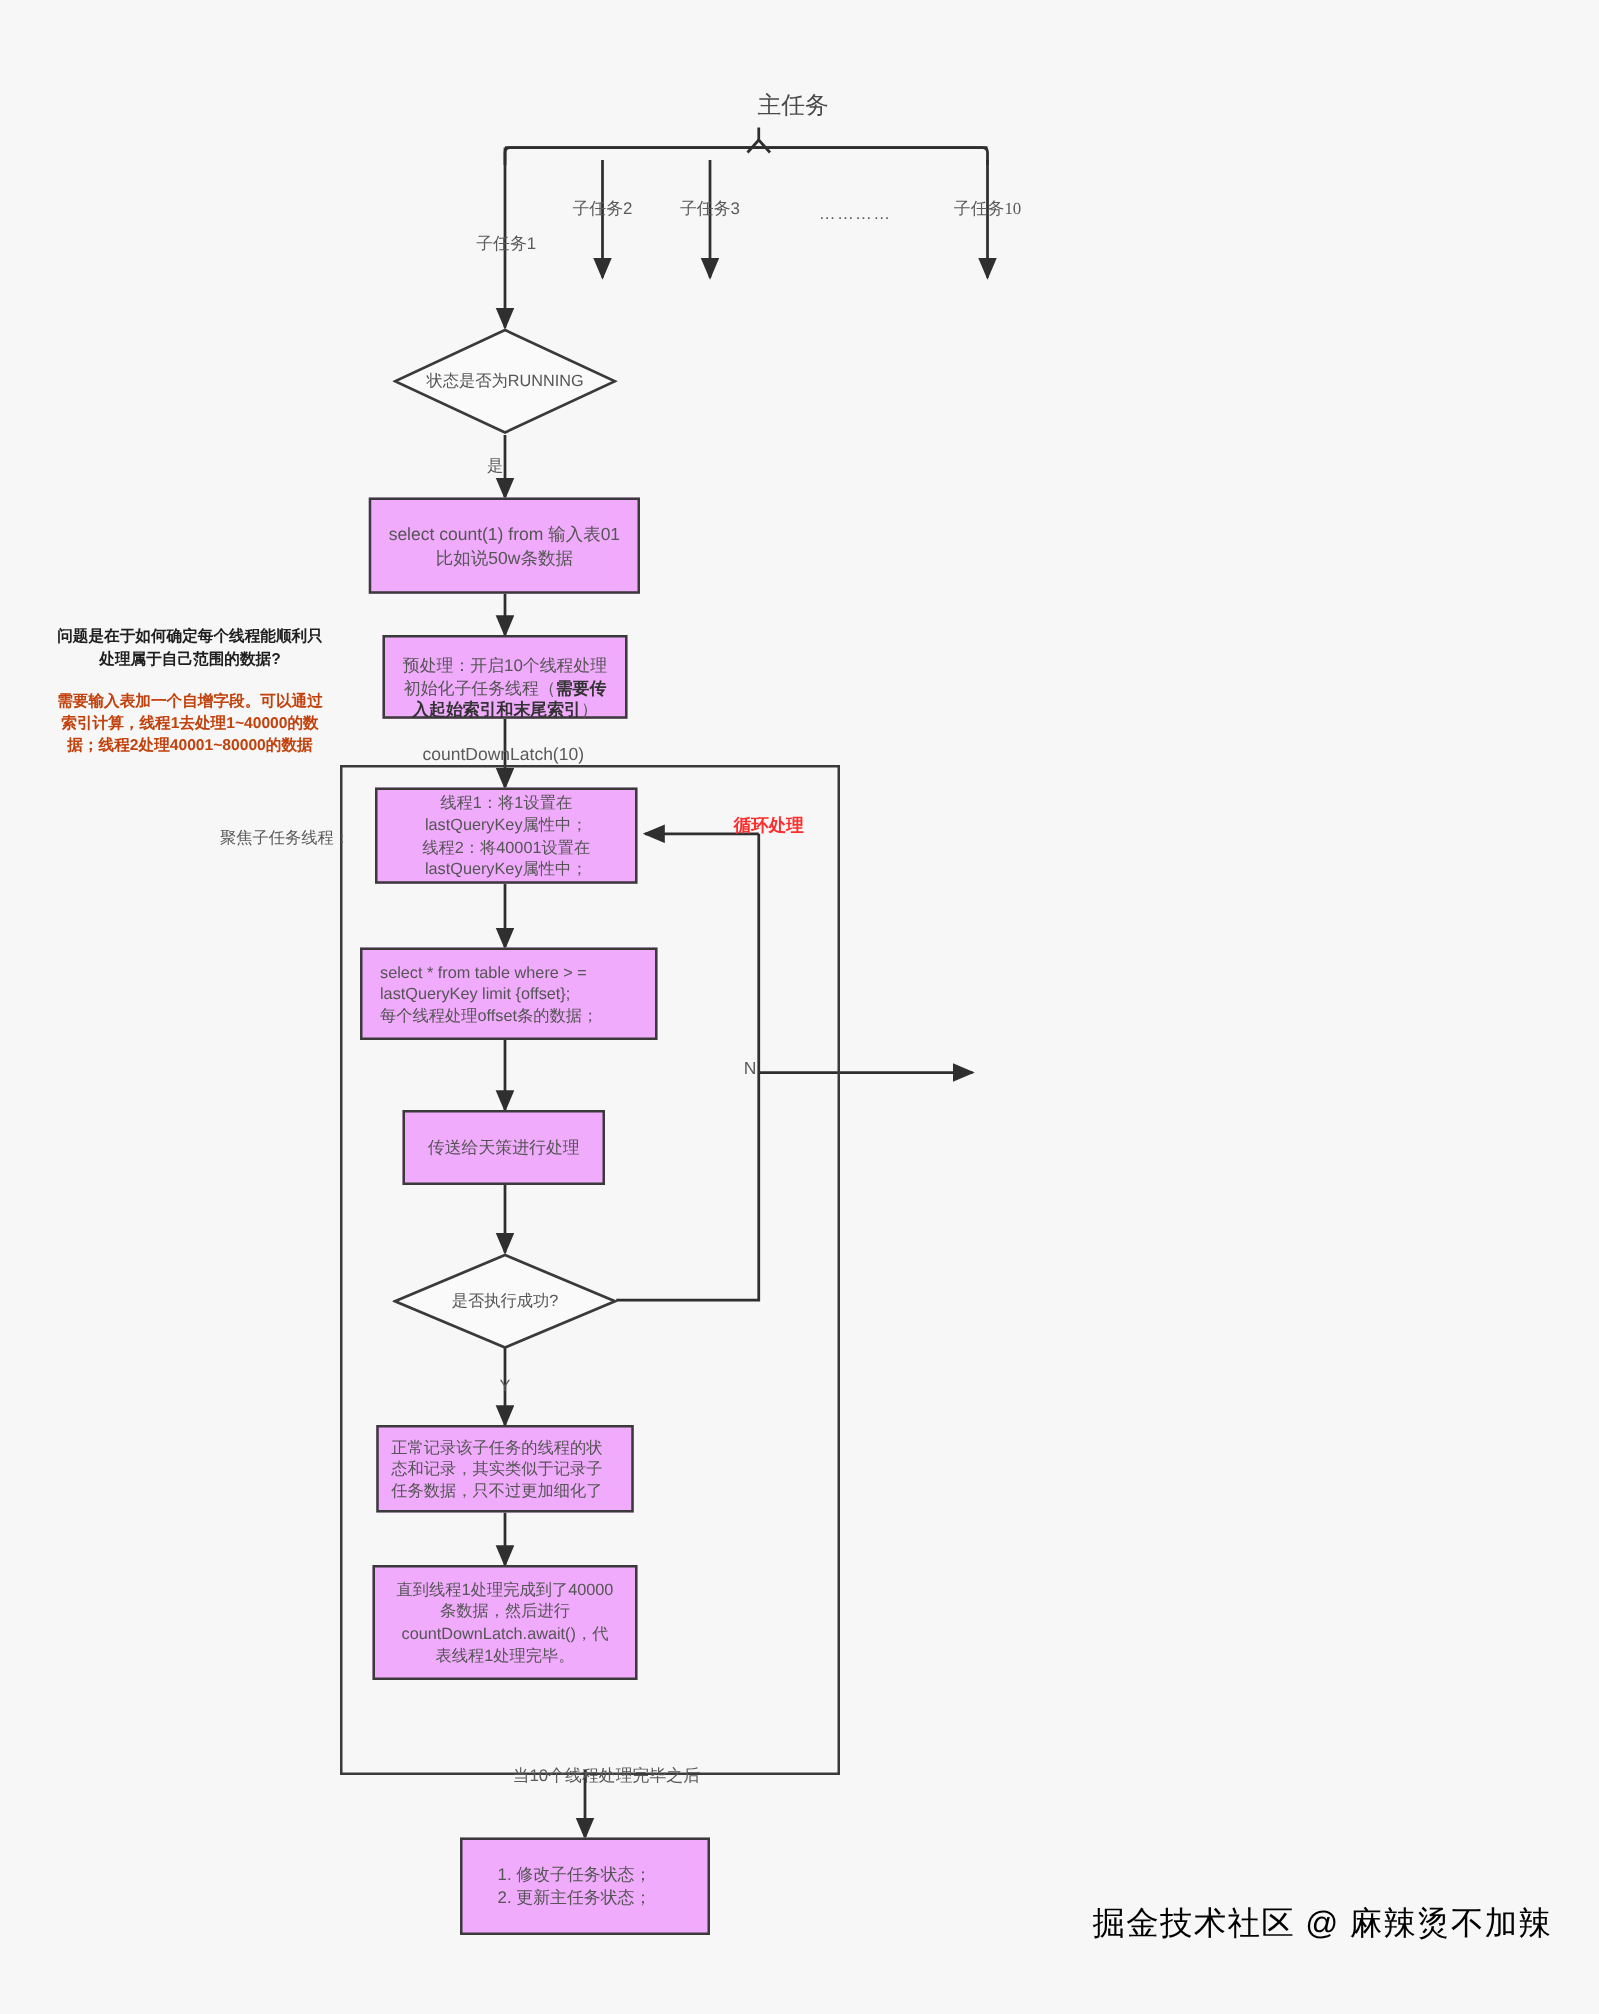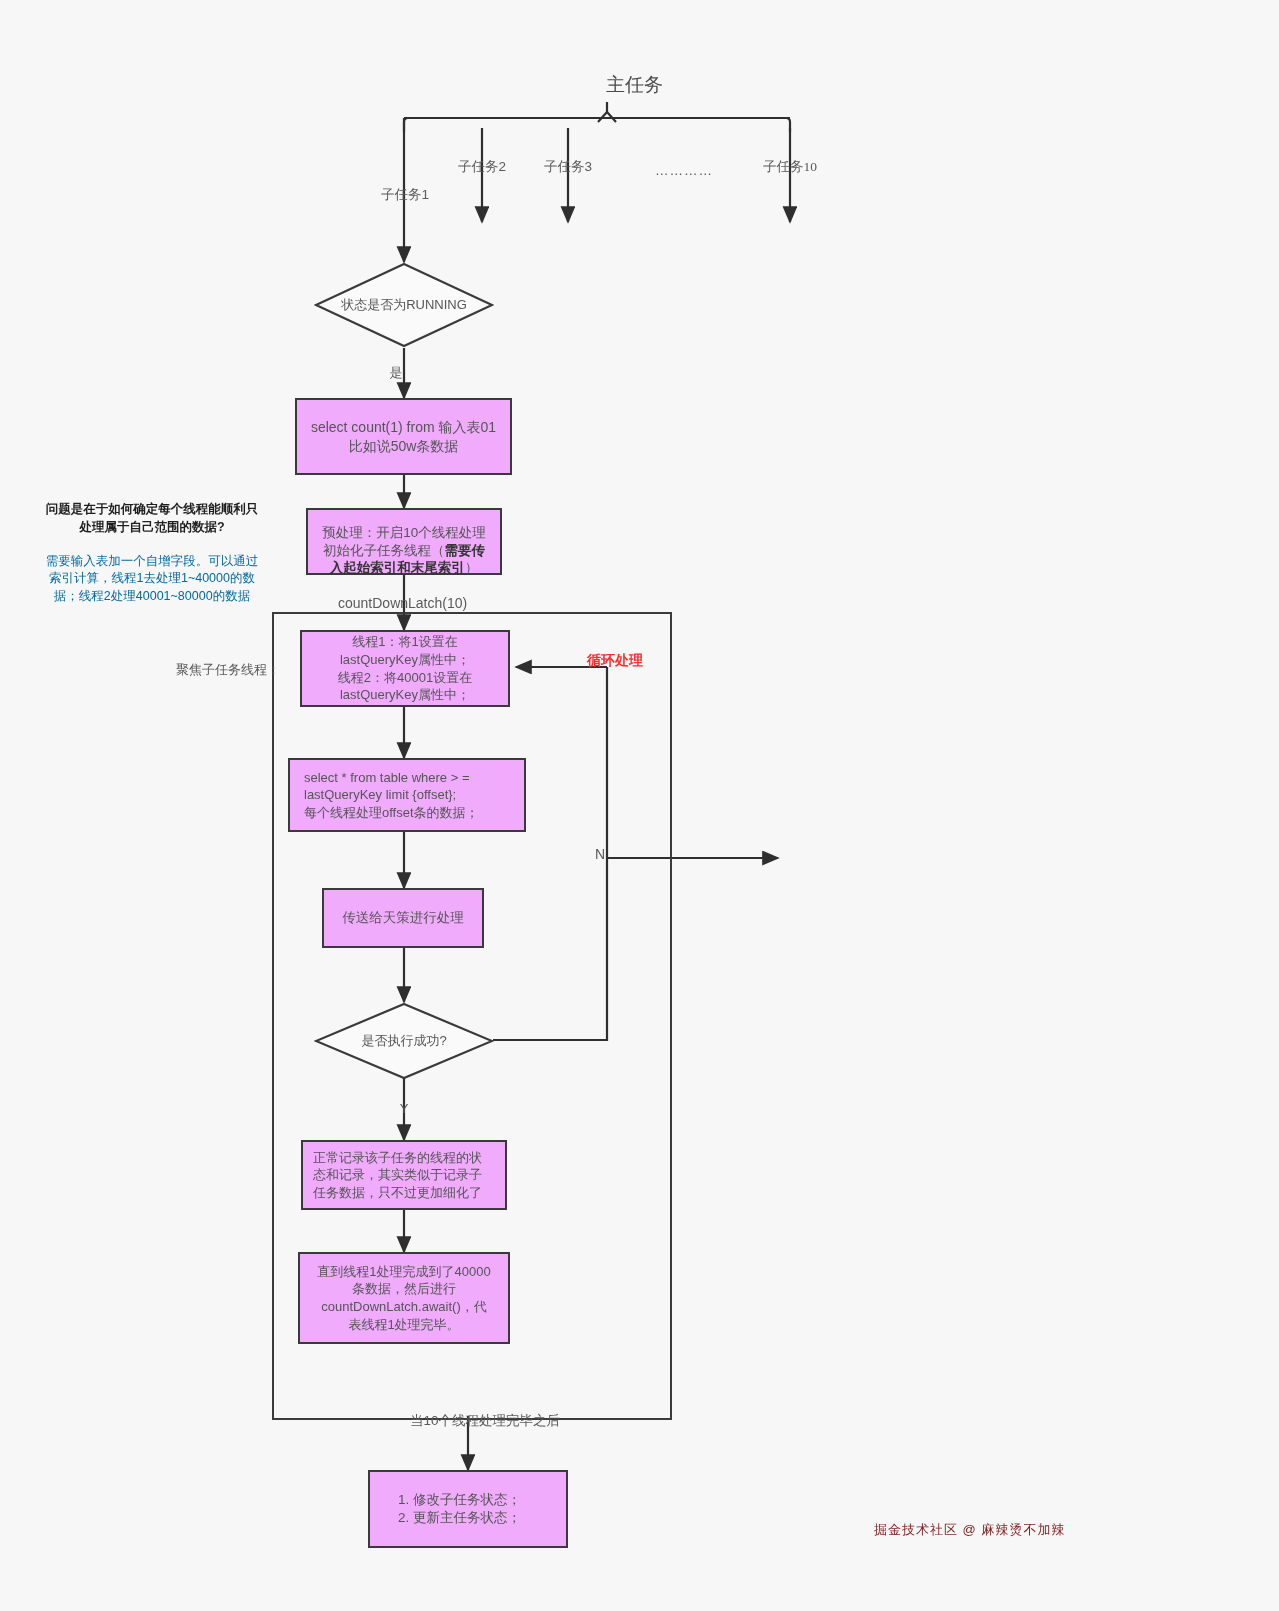--- a/index.html
+++ b/index.html
@@ -39,22 +39,22 @@
     display:flex;align-items:center;justify-content:center;
     font-size:13px;color:#555;
   }
   .red{color:#ff2e2e;font-weight:bold;}
   .bold{font-weight:bold;color:#333;}
   .container-box{
     position:absolute;border:2px solid #3a3a3a;background:transparent;
   }
   .watermark{
     position:absolute;
-    color:#7f1d1d;
-    font-size:13px;
+    color:#000000;
+    font-size:26px;
     letter-spacing:1px;
     white-space:pre;
   }
   .annot{
     position:absolute;
     font-size:12.5px;
     line-height:1.45;
     color:#4f4f4f;
     white-space:pre-line;
     text-align:left;
@@ -62,21 +62,21 @@
   .note-left{
     position:absolute;
     width:260px;
     font-size:12.5px;
     line-height:1.38;
     text-align:center;
     white-space:pre-line;
   }
   .note-left .l1{color:#4a4a4a;}
   .note-left .l2{color:#1f1f1f;font-weight:bold;}
-  .note-left .l3{color:#0369a1;font-weight:normal;}
+  .note-left .l3{color:#c2410c;font-weight:bold;}
 </style>
 </head>
 <body>
 
 <div id="canvas">
 
   <svg class="lines" viewBox="0 0 1279 1611">
     <defs>
       <marker id="arw" markerWidth="9" markerHeight="9" refX="7.2" refY="3.4" orient="auto" markerUnits="strokeWidth">
         <path d="M0,0 L8,3.4 L0,6.8 z" fill="#2f2f2f"></path>

